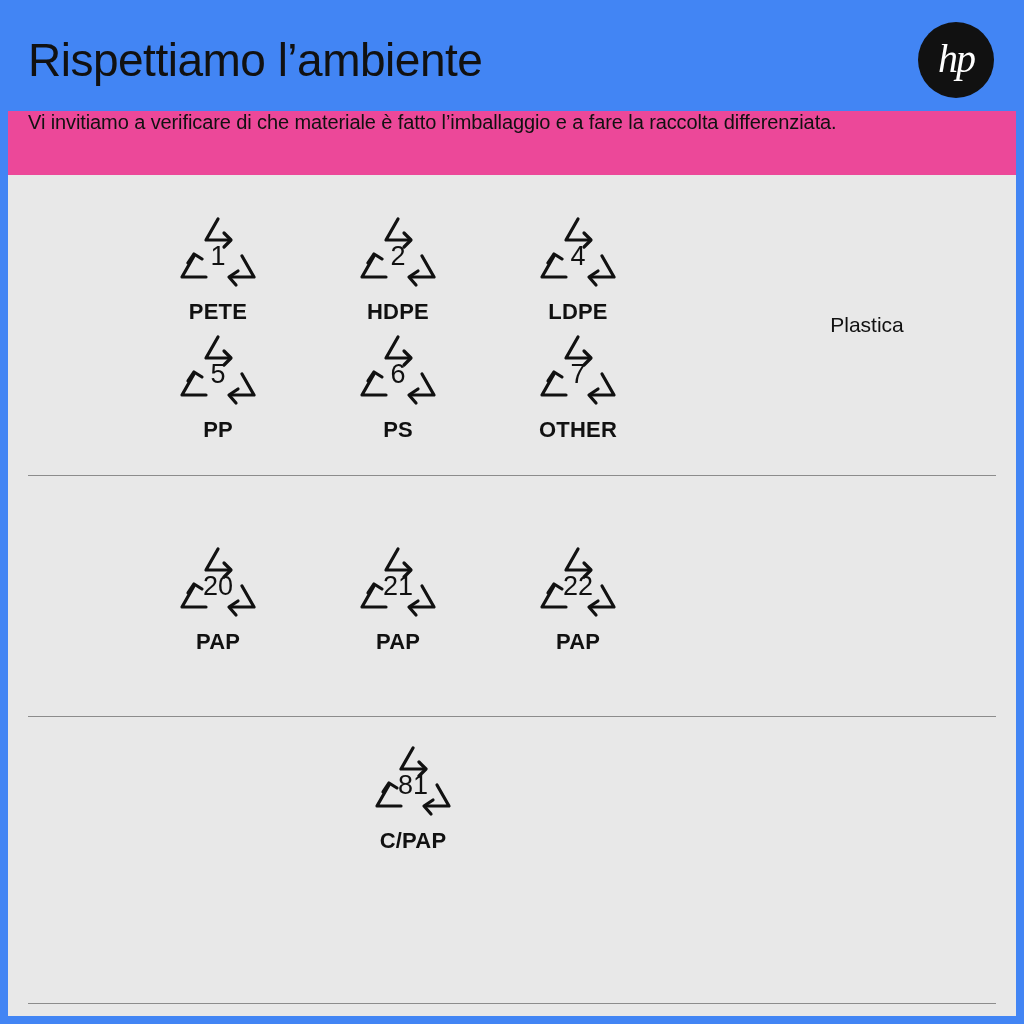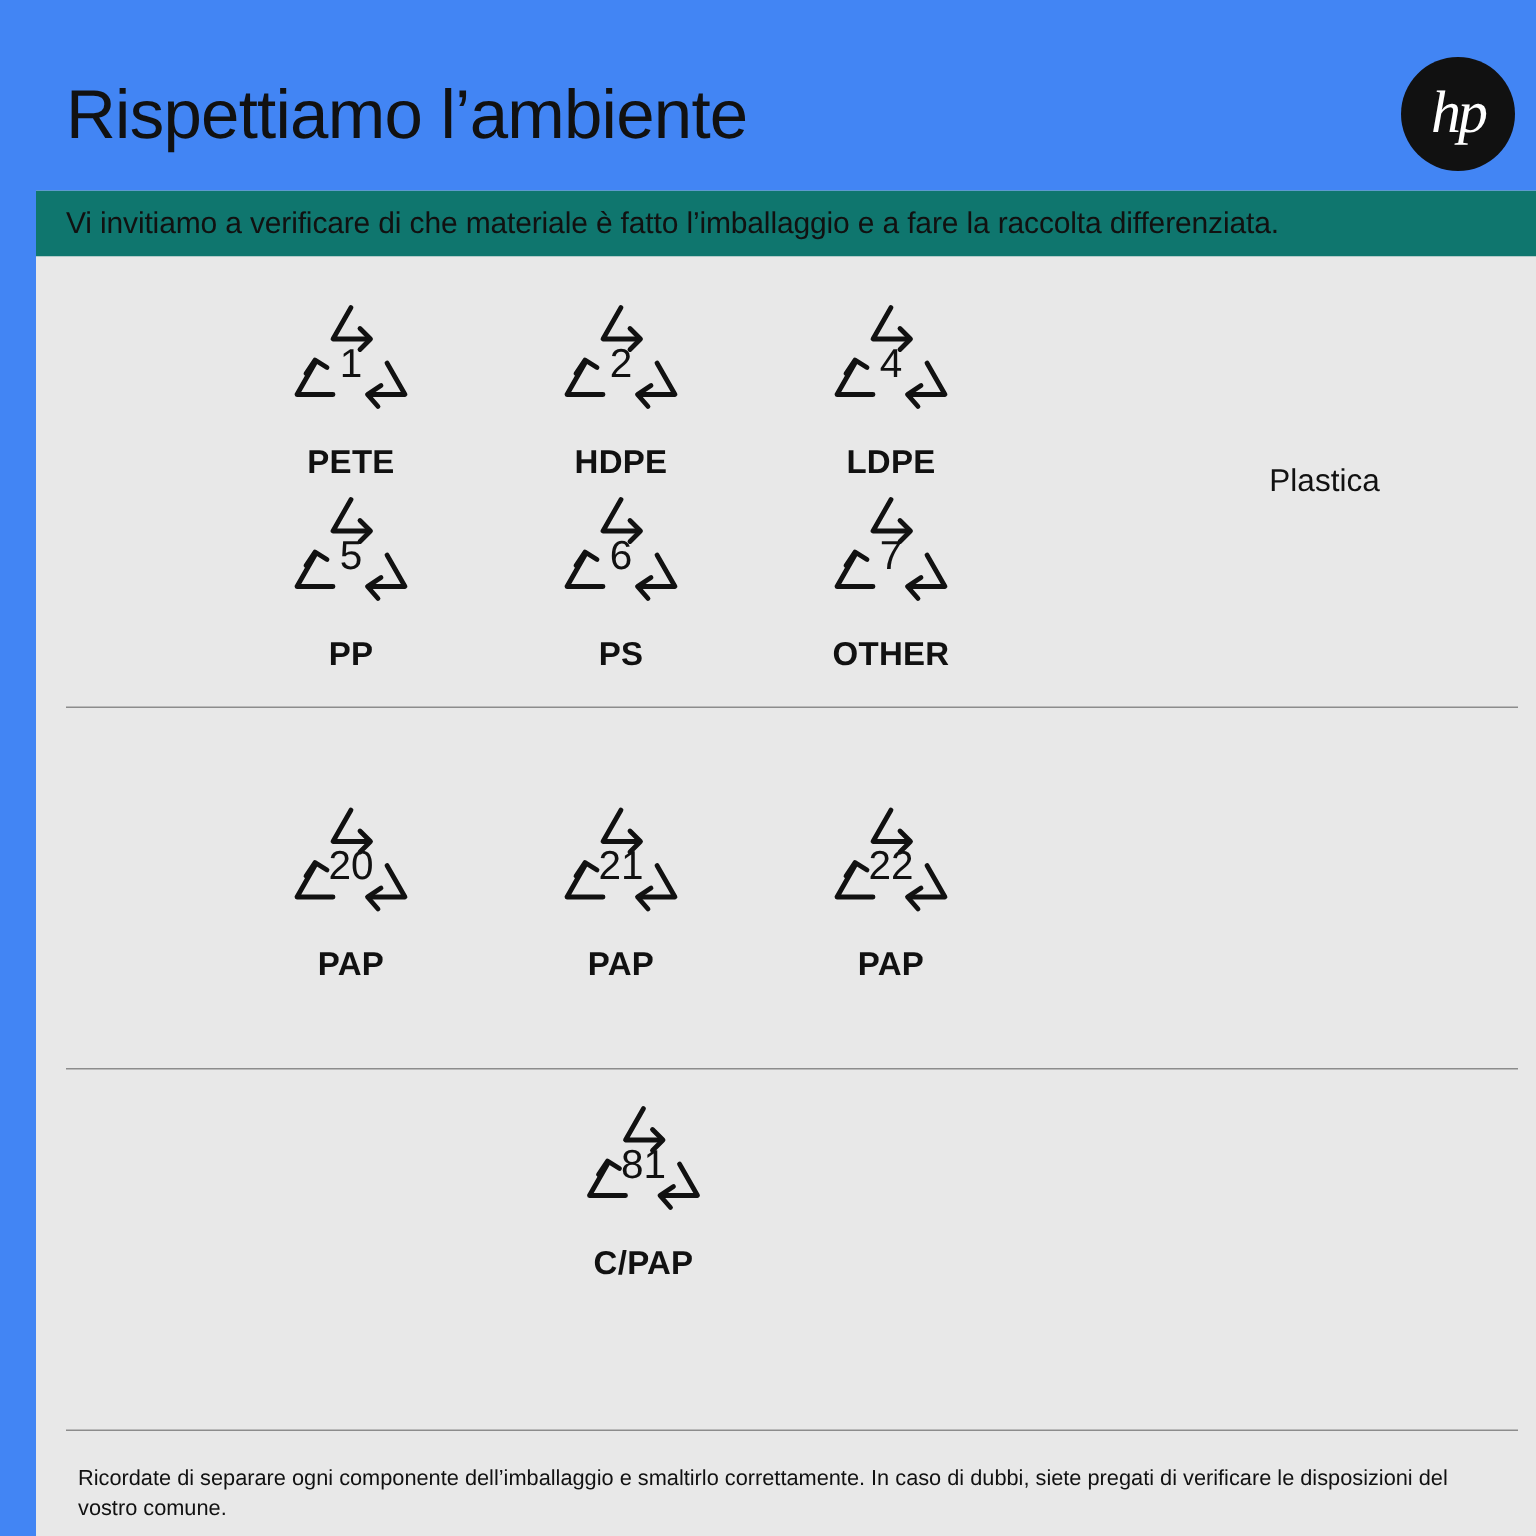--- a/index.html
+++ b/index.html
@@ -6,21 +6,21 @@
   html, body {
     width: 1024px; height: 1024px;
     font-family: "Liberation Sans", sans-serif;
     background: #4285f4;
     overflow: hidden;
   }
   .page {
     position: relative;
     width: 1024px; height: 1024px;
     background: #4285f4;
-    padding: 24px;
+    padding: 8px;
   }
   .inner {
     position: relative;
     width: 1008px; height: 1008px;
     background: #e8e8e8;
     display: flex;
     flex-direction: column;
   }
 
   
@@ -59,24 +59,23 @@
     font-weight: 400;
     font-size: 40px;
     letter-spacing: -2px;
     line-height: 1;
     transform: translateY(-1px);
   }
 
   
   .band-1 {
     flex: 0 0 auto;
-    height: 44px;
-    background: #0f766e;
-    display: flex;
-    align-items: center;
+    height: 64px;
+    background: #ec4899;
+    display: flex;
     padding-left: 20px;
   }
   .band-1-text {
     font-size: 20px;
     color: #111111;
     letter-spacing: -0.1px;
   }
   .band-2 {
     flex: 0 0 auto;
     height: 52px;
@@ -122,21 +121,21 @@
     width: 190px;
     display: flex;
     flex-direction: column;
     align-items: center;
   }
   .symbol svg { display: block; }
   .symbol-label {
     font-size: 22px;
     font-weight: 700;
     color: #111111;
-    margin-top: 16px;
+    margin-top: 6px;
     letter-spacing: 0.2px;
   }
   .group-caption {
     flex: 1 1 auto;
     text-align: center;
     font-size: 21px;
     color: #111111;
     padding-left: 24px;
   }
 
@@ -356,17 +355,16 @@
                 <text x="60" y="58" text-anchor="middle" font-family="Liberation Sans, sans-serif" font-size="27" fill="#111111">81</text>
               </svg>
               <div class="symbol-label">C/PAP</div>
             </div>
           </div>
         </div>
       </div>
 
       <div class="spacer"></div>
       <div class="footnote-rule"></div>
-      <div class="footnote">Ricordate di separare ogni componente dell’imballaggio e smaltirlo correttamente. In caso di dubbi, siete pregati di verificare le disposizioni del vostro comune.</div>
     </div>
 
   </div>
 </div>
 
 </body></html>

